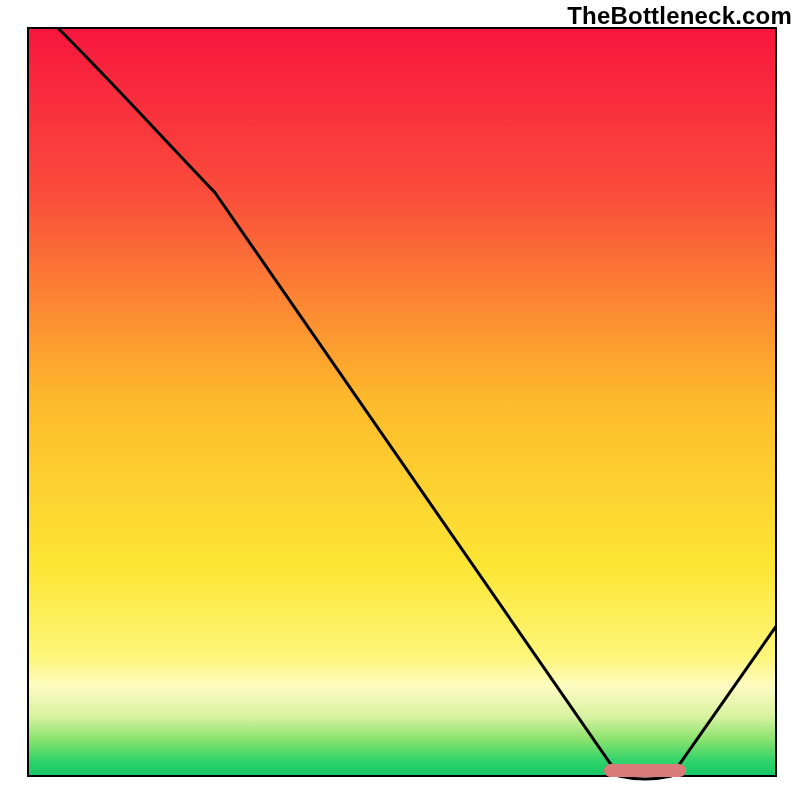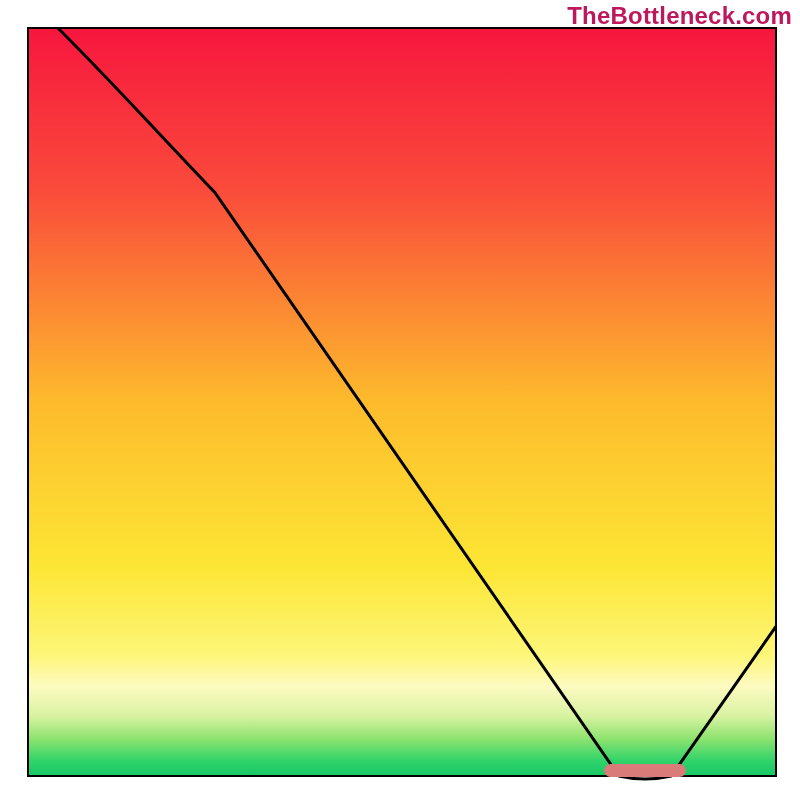--- a/index.html
+++ b/index.html
@@ -15,21 +15,21 @@
     position: relative;
     width: 800px;
     height: 800px;
   }
   .watermark {
     position: absolute;
     top: 2px;
     right: 8px;
     font-size: 24px;
     font-weight: 600;
-    color: #be185d;
+    color: #000000;
     letter-spacing: 0.2px;
   }
   svg {
     display: block;
   }
 </style>
 </head>
 <body>
 
 <div class="canvas">

